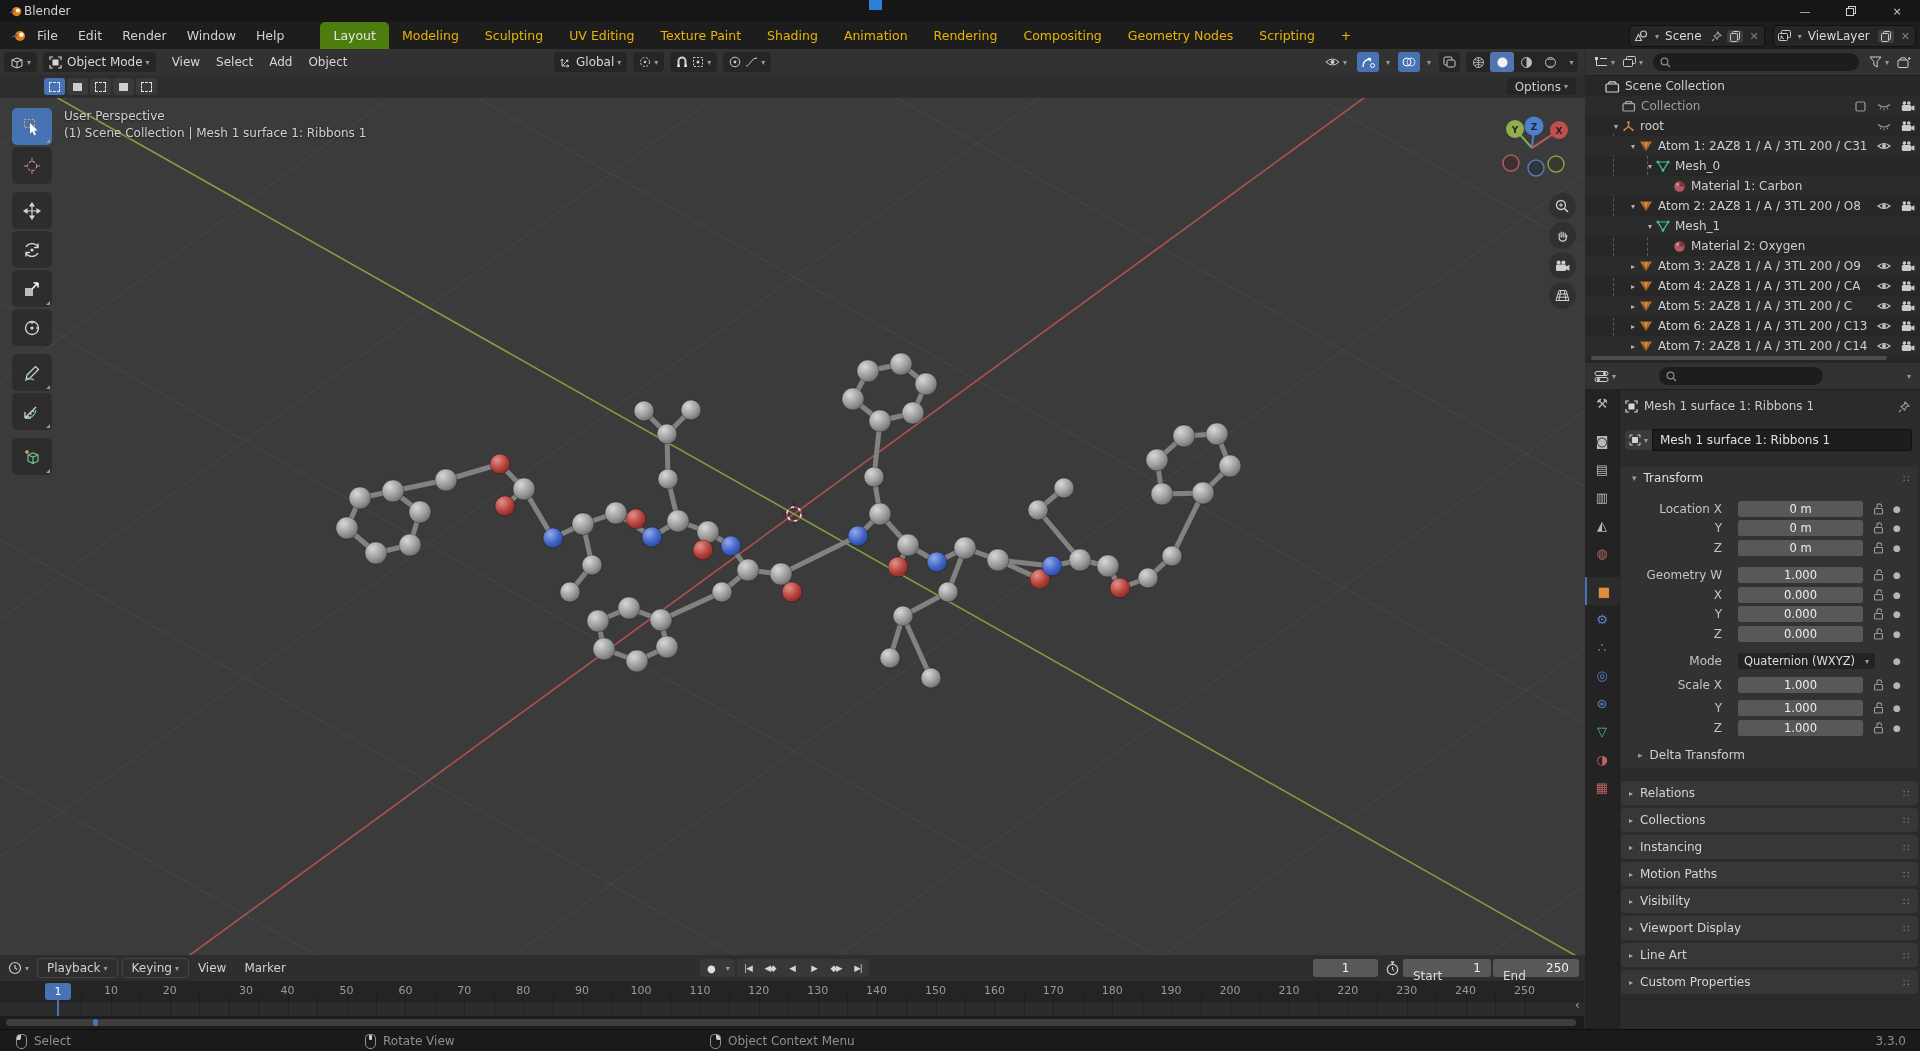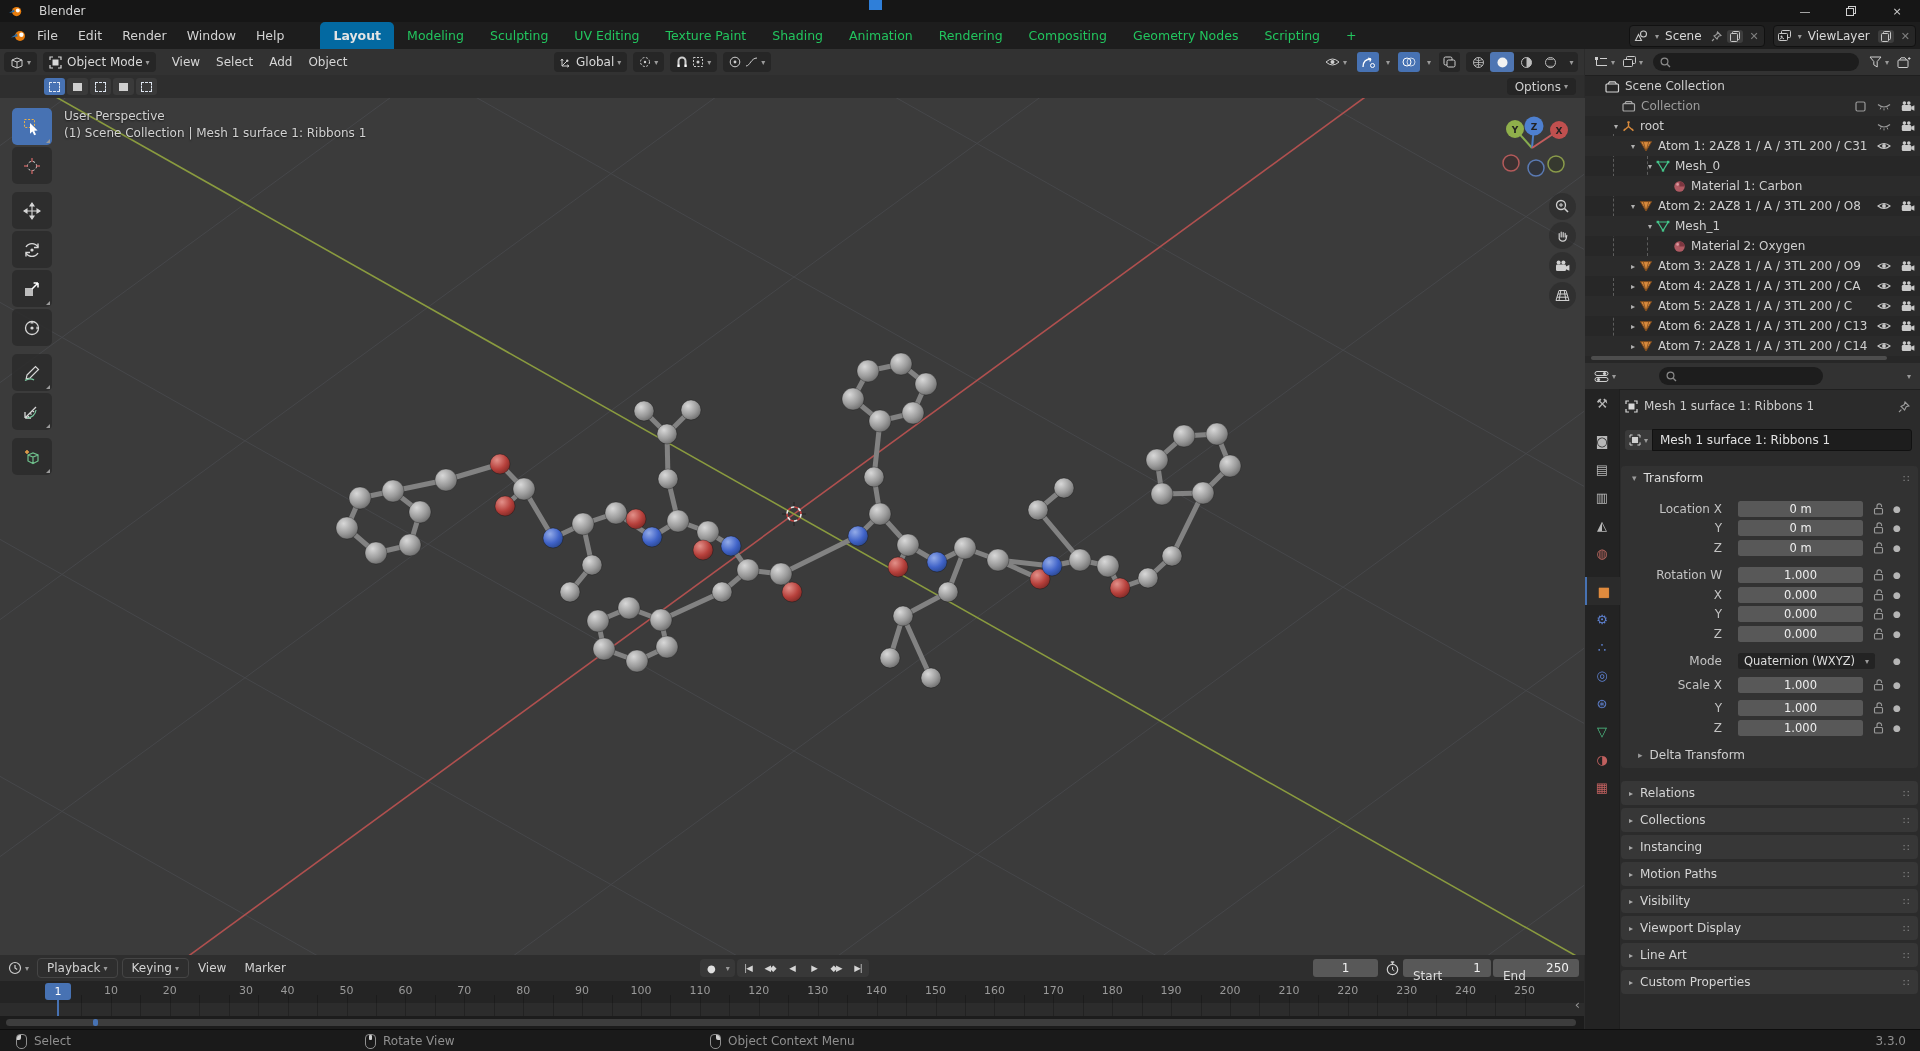--- a/index.html
+++ b/index.html
@@ -5,29 +5,29 @@
   html,body{margin:0;padding:0;background:#000;}
   .app{position:relative;width:1920px;height:1051px;background:#2b2b2b;overflow:hidden;
        font-family:"DejaVu Sans","Liberation Sans",sans-serif;font-size:12px;color:#c8c8c8;}
   .abs{position:absolute;}
   .flex{display:flex;align-items:center;}
   .nosel{user-select:none;}
   .ic{display:inline-flex;align-items:center;justify-content:center;line-height:1;}
   .chev{font-size:8px;color:#9a9a9a;margin-left:3px;}
   
   .titlebar{left:0;top:0;width:1920px;height:22px;background:#161616;display:flex;align-items:center;color:#d2d2d2;}
-  .titlebar .t{margin-left:16px;font-size:12px;}
+  .titlebar .t{margin-left:1px;font-size:12px;}
   .win-btn{width:46px;height:22px;display:flex;align-items:center;justify-content:center;color:#cfcfcf;font-size:11px;}
   .blue-mark{left:869px;top:0;width:13px;height:10px;background:#2f7fd9;}
   
   .menubar{left:0;top:22px;width:1920px;height:27px;background:#1d1d1d;display:flex;align-items:center;}
   .menu-item{padding:0 10px;color:#d2d2d2;font-size:12.5px;}
   .ws-tabs{display:flex;align-items:stretch;height:100%;margin-left:26px;}
-  .ws-tab{display:flex;align-items:center;padding:0 13px;color:#22c55e;font-size:12.5px;border-radius:5px 5px 0 0;}
-  .ws-tab.active{background:#0369a1;color:#e4e4e4;font-weight:bold;}
+  .ws-tab{display:flex;align-items:center;padding:0 13px;color:#eab308;font-size:12.5px;border-radius:5px 5px 0 0;}
+  .ws-tab.active{background:#4d7c0f;color:#e4e4e4;}
   .id-widget{display:flex;align-items:center;height:20px;background:#262626;border:1px solid #111;border-radius:4px;margin-left:8px;}
   .id-widget .val{padding:0 6px;color:#d8d8d8;}
   .id-widget .xbtn{color:#808080;padding:0 5px;font-size:11px;}
   .id-widget .cpy{background:#3d3d3d;border-radius:3px;margin:0 2px;padding:1px 3px;display:flex;}
   
   .vph{left:0;top:49px;width:1584px;height:26px;background:#323232;display:flex;align-items:center;border-bottom:1px solid #242424;}
   .vph .menu{padding:0 8px;color:#d6d6d6;}
   .hbtn{display:flex;align-items:center;height:20px;background:#262626;border-radius:4px;padding:0 6px;margin-left:6px;color:#d8d8d8;}
   .icbtn{display:flex;align-items:center;justify-content:center;height:20px;padding:0 4px;border-radius:3px;color:#cfcfcf;}
   .icbtn.on{background:#4772b3;color:#fff;}
@@ -1212,21 +1212,21 @@
             <div class="fbox">0 m</div>
             <span class="flock ic">
               <svg width="11" height="12" viewBox="0 0 11 12">
                 <rect x="1.5" y="5.5" width="8" height="5.5" rx="1" fill="none" stroke="#9a9a9a" stroke-width="1.1"></rect>
                 <path d="M4 5.5 V3.4 A2.3 2.3 0 0 1 8.6 3 L8.6 4" fill="none" stroke="#9a9a9a" stroke-width="1.1"></path>
               </svg>
             </span>
             <span class="fdot">●</span>
           </div>
           <div class="frow" style="top: 76.5px; left: 0px; right: 0px;">
-            <span class="flabel">Rotation W</span>
+            <span class="flabel">Geometry W</span>
             <div class="fbox">1.000</div>
             <span class="flock ic">
               <svg width="11" height="12" viewBox="0 0 11 12">
                 <rect x="1.5" y="5.5" width="8" height="5.5" rx="1" fill="none" stroke="#9a9a9a" stroke-width="1.1"></rect>
                 <path d="M4 5.5 V3.4 A2.3 2.3 0 0 1 8.6 3 L8.6 4" fill="none" stroke="#9a9a9a" stroke-width="1.1"></path>
               </svg>
             </span>
             <span class="fdot">●</span>
           </div>
           <div class="frow" style="top: 96px; left: 0px; right: 0px;">

